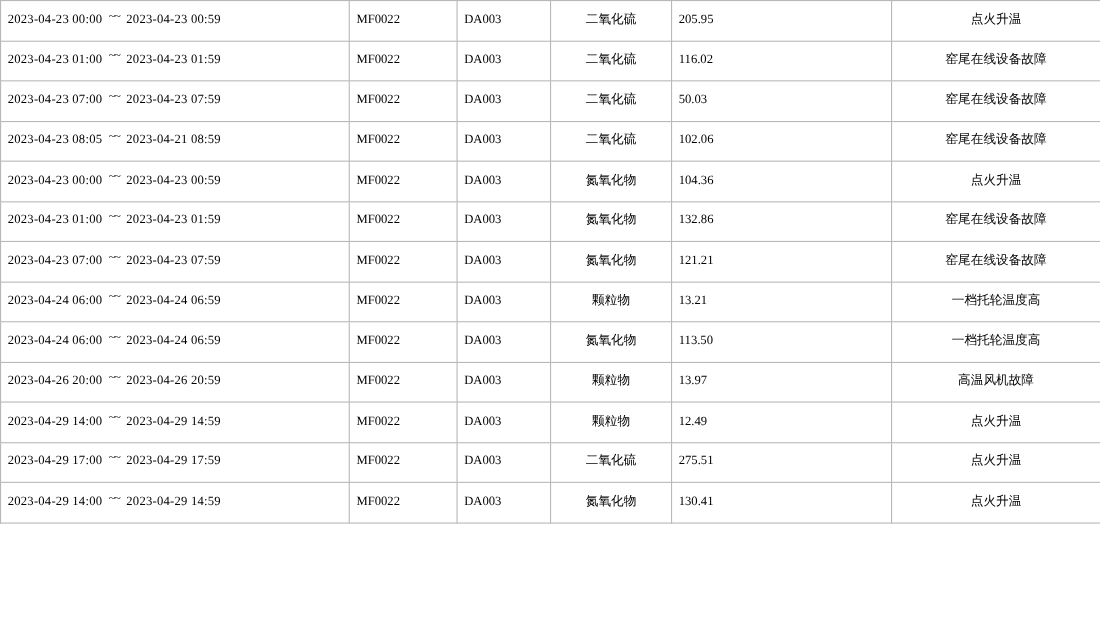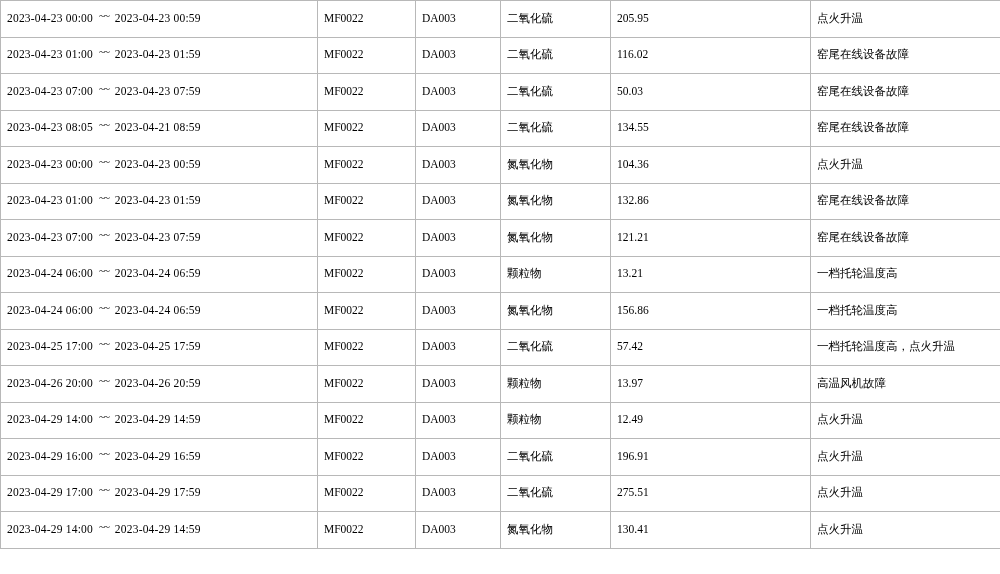--- a/index.html
+++ b/index.html
@@ -51,20 +51,21 @@
     display: inline-block;
     padding: 0 6px;
     position: relative;
     top: -3px;
     font-size: 11px;
     letter-spacing: -1px;
   }
   .cjk {
     font-family: "Liberation Serif", "DejaVu Serif", serif;
     font-size: 12px;
+    text-align: center;
   }
   .num {
     font-size: 11.5px;
   }
   .mono-ish {
     font-size: 11.5px;
     margin-left: 16px;
   }
 </style>
 </head>
@@ -103,21 +104,21 @@
           <td class="mono-ish">DA003</td>
           <td class="cjk">二氧化硫</td>
           <td class="num">50.03</td>
           <td class="cjk">窑尾在线设备故障</td>
         </tr>
         <tr>
           <td class="period-cell"><span>2023-04-23 08:05</span><span class="range-sep">~~</span><span>2023-04-21 08:59</span></td>
           <td class="mono-ish">MF0022</td>
           <td class="mono-ish">DA003</td>
           <td class="cjk">二氧化硫</td>
-          <td class="num">134.55</td>
+          <td class="num">102.06</td>
           <td class="cjk">窑尾在线设备故障</td>
         </tr>
         <tr>
           <td class="period-cell"><span>2023-04-23 00:00</span><span class="range-sep">~~</span><span>2023-04-23 00:59</span></td>
           <td class="mono-ish">MF0022</td>
           <td class="mono-ish">DA003</td>
           <td class="cjk">氮氧化物</td>
           <td class="num">104.36</td>
           <td class="cjk">点火升温</td>
         </tr>
@@ -143,53 +144,37 @@
           <td class="mono-ish">DA003</td>
           <td class="cjk">颗粒物</td>
           <td class="num">13.21</td>
           <td class="cjk">一档托轮温度高</td>
         </tr>
         <tr>
           <td class="period-cell"><span>2023-04-24 06:00</span><span class="range-sep">~~</span><span>2023-04-24 06:59</span></td>
           <td class="mono-ish">MF0022</td>
           <td class="mono-ish">DA003</td>
           <td class="cjk">氮氧化物</td>
-          <td class="num">156.86</td>
+          <td class="num">113.50</td>
           <td class="cjk">一档托轮温度高</td>
-        </tr>
-        <tr>
-          <td class="period-cell"><span>2023-04-25 17:00</span><span class="range-sep">~~</span><span>2023-04-25 17:59</span></td>
-          <td class="mono-ish">MF0022</td>
-          <td class="mono-ish">DA003</td>
-          <td class="cjk">二氧化硫</td>
-          <td class="num">57.42</td>
-          <td class="cjk">一档托轮温度高，点火升温</td>
         </tr>
         <tr>
           <td class="period-cell"><span>2023-04-26 20:00</span><span class="range-sep">~~</span><span>2023-04-26 20:59</span></td>
           <td class="mono-ish">MF0022</td>
           <td class="mono-ish">DA003</td>
           <td class="cjk">颗粒物</td>
           <td class="num">13.97</td>
           <td class="cjk">高温风机故障</td>
         </tr>
         <tr>
           <td class="period-cell"><span>2023-04-29 14:00</span><span class="range-sep">~~</span><span>2023-04-29 14:59</span></td>
           <td class="mono-ish">MF0022</td>
           <td class="mono-ish">DA003</td>
           <td class="cjk">颗粒物</td>
           <td class="num">12.49</td>
-          <td class="cjk">点火升温</td>
-        </tr>
-        <tr>
-          <td class="period-cell"><span>2023-04-29 16:00</span><span class="range-sep">~~</span><span>2023-04-29 16:59</span></td>
-          <td class="mono-ish">MF0022</td>
-          <td class="mono-ish">DA003</td>
-          <td class="cjk">二氧化硫</td>
-          <td class="num">196.91</td>
           <td class="cjk">点火升温</td>
         </tr>
         <tr>
           <td class="period-cell"><span>2023-04-29 17:00</span><span class="range-sep">~~</span><span>2023-04-29 17:59</span></td>
           <td class="mono-ish">MF0022</td>
           <td class="mono-ish">DA003</td>
           <td class="cjk">二氧化硫</td>
           <td class="num">275.51</td>
           <td class="cjk">点火升温</td>
         </tr>

